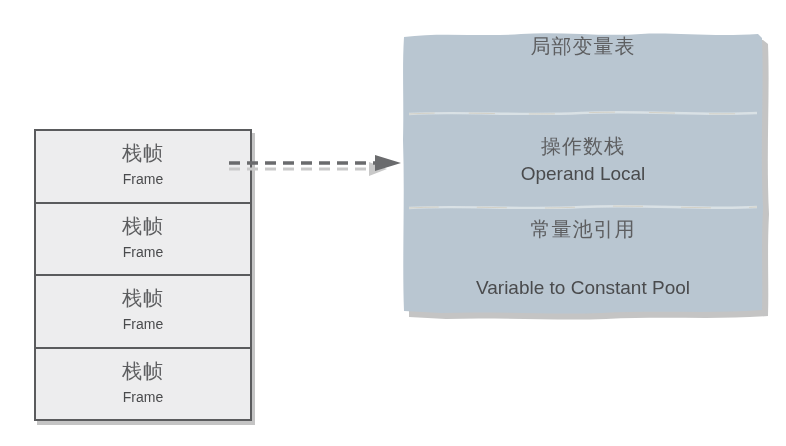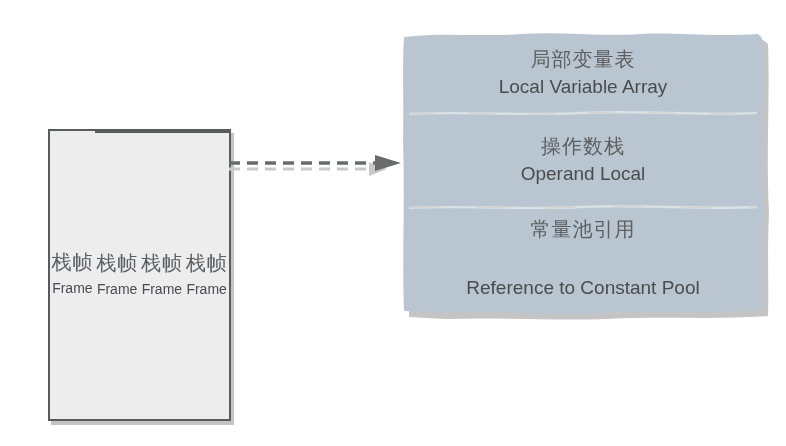--- a/index.html
+++ b/index.html
@@ -12,29 +12,30 @@
     position: relative;
     width: 786px;
     height: 446px;
     background: #ffffff;
     overflow: hidden;
   }
 
   
   .stack {
     position: absolute;
-    left: 48px;
+    left: 34px;
     top: 129px;
-    width: 183px;
+    width: 218px;
     height: 292px;
     box-sizing: border-box;
     background: var(--frame-fill, #ededee);
     border: 2px solid var(--frame-border, #5a5b5d);
     box-shadow: 3px 4px 0 var(--shadow, #c4c4c4);
     display: flex;
+    flex-direction: column;
   }
   .frame-cell {
     flex: 1 1 0;
     display: flex;
     flex-direction: column;
     align-items: center;
     justify-content: center;
     line-height: 26px;
   }
   .frame-cell + .frame-cell {
@@ -86,21 +87,21 @@
     left: 0;
     width: 100%;
     display: flex;
     flex-direction: column;
     align-items: center;
     justify-content: center;
     line-height: 28px;
   }
   .panel-section .zh { font-size: 20px; letter-spacing: 1px; }
   .panel-section .en { font-size: 19px; }
-  .sect-1 { top: 4px;   height: 82px; }
+  .sect-1 { top: 4px;   height: 82px; justify-content: space-between; }
   .sect-2 { top: 86px;  height: 92px; }
   .sect-3 { top: 178px; height: 104px; gap: 31px; }
 </style>
 </head>
 <body>
 
 <div class="canvas">
 
   <div class="stack">
     <div class="frame-cell">
@@ -149,26 +150,25 @@
       <path d="M 8 86 C 60 83, 120 88, 180 85 C 240 82, 300 88, 356 85" fill="none" stroke="#dde3e7" stroke-width="2.4" opacity="0.9"></path>
       <path d="M 8 86 C 60 83, 120 88, 180 85 C 240 82, 300 88, 356 85" fill="none" stroke="#c9b18d" stroke-width="1" opacity="0.35" stroke-dasharray="26 34"></path>
 
       <path d="M 8 180 C 60 177, 120 182, 180 179 C 240 176, 300 182, 356 179" fill="none" stroke="#dde3e7" stroke-width="2.4" opacity="0.9"></path>
       <path d="M 8 180 C 60 177, 120 182, 180 179 C 240 176, 300 182, 356 179" fill="none" stroke="#c9b18d" stroke-width="1" opacity="0.35" stroke-dasharray="30 38"></path>
     </svg>
 
     <div class="panel-sections">
       <div class="panel-section sect-1">
         <span class="zh">局部变量表</span>
-        <span class="en">Local Variable Array</span>
       </div>
       <div class="panel-section sect-2">
         <span class="zh">操作数栈</span>
         <span class="en">Operand Local</span>
       </div>
       <div class="panel-section sect-3">
         <span class="zh">常量池引用</span>
-        <span class="en">Reference to Constant Pool</span>
+        <span class="en">Variable to Constant Pool</span>
       </div>
     </div>
   </div>
 
 </div>
 
 </body></html>

